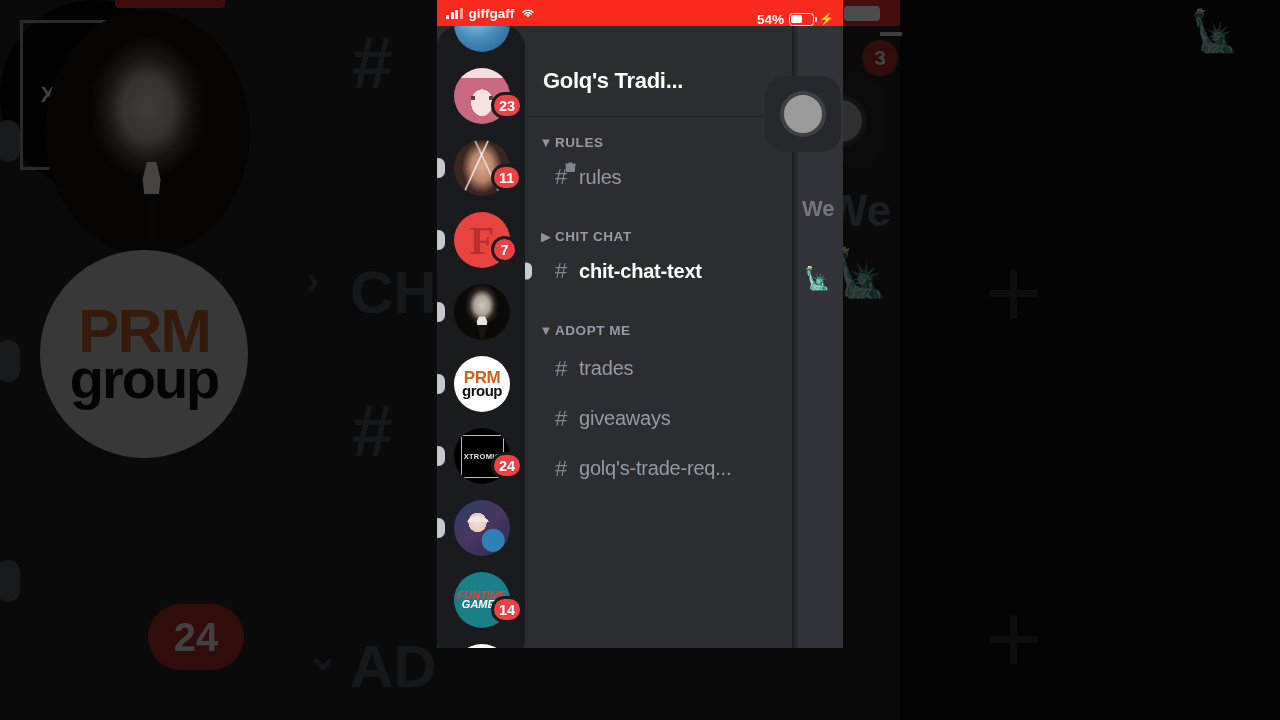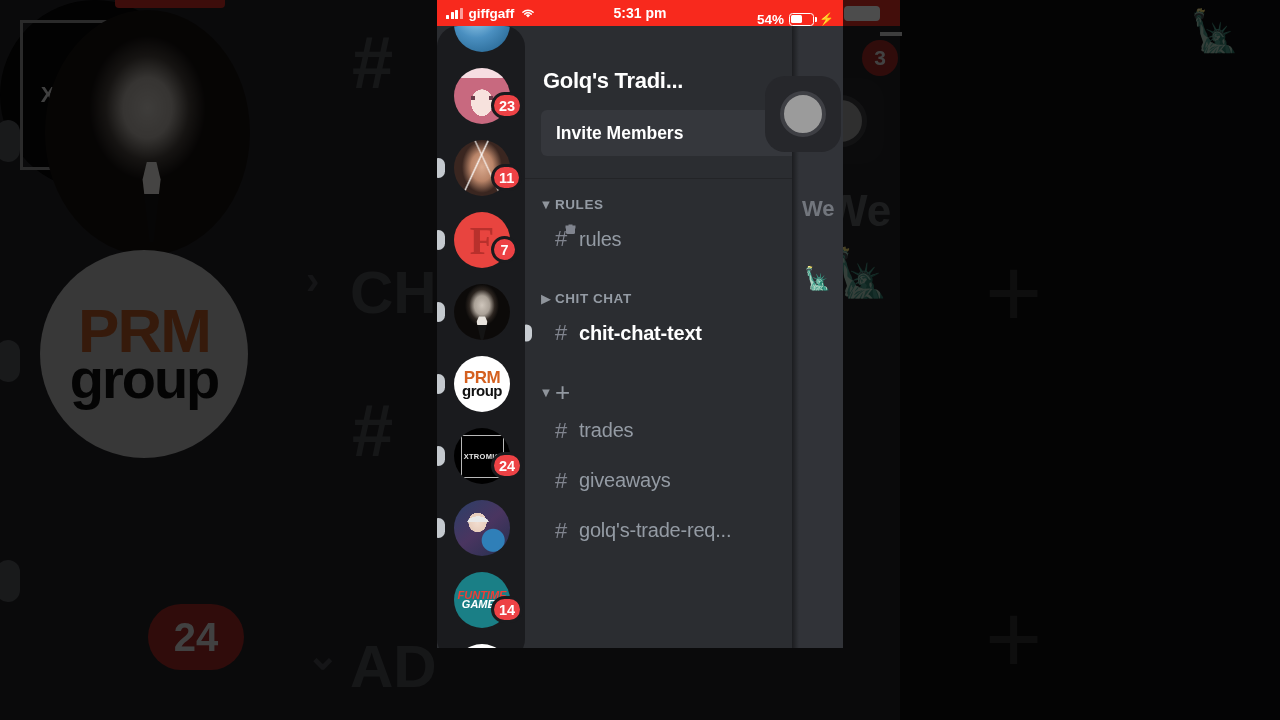--- a/index.html
+++ b/index.html
@@ -269,21 +269,20 @@
             <i></i>
             <i></i>
           </span>
         <span>giffgaff</span>
         <svg width="16" height="12" viewBox="0 0 16 12">
           <path d="M8 10.6 5.9 8.3a3 3 0 0 1 4.2 0z" fill="#fff"></path>
           <path d="M2.9 5.2a7.4 7.4 0 0 1 10.2 0" stroke="#fff" stroke-width="1.5" fill="none" stroke-linecap="round"></path>
           <path d="M4.7 7.1a5 5 0 0 1 6.6 0" stroke="#fff" stroke-width="1.5" fill="none" stroke-linecap="round"></path>
         </svg>
       </div>
-      <div class="sb-time">5:31 pm</div>
       <div class="sb-right">
         <span>54%</span>
         <span class="batt">
             <i></i>
           </span>
         <span style="font-size:12px">⚡</span>
       </div>
     </div>
 
     <div class="pbody">
@@ -367,28 +366,20 @@
         </div>
       </div>
 
       <div class="chan">
 
         <div class="chan-head">
           <div class="srv-title">Golq's Tradi...</div>
           <div class="dots">⋯</div>
         </div>
 
-        <div class="invite">
-          <span>Invite Members</span>
-          <svg width="24" height="20" viewBox="0 0 24 20">
-            <circle cx="8" cy="6" r="4.2" fill="#b5bac1"></circle>
-            <path d="M1 18c0-3.9 3.1-6.5 7-6.5s7 2.6 7 6.5z" fill="#b5bac1"></path>
-            <path d="M19 4v7M15.5 7.5h7" stroke="#b5bac1" stroke-width="1.9" stroke-linecap="round"></path>
-          </svg>
-        </div>
 
         <div class="sep"></div>
 
         <div class="catrow">
           <span class="chev">▼</span>
           <span class="catname">RULES</span>
           <span class="plus">+</span>
         </div>
         <div class="chrow">
           <span class="hash locked">#</span>
@@ -401,20 +392,21 @@
           <span class="plus">+</span>
         </div>
         <div class="chrow">
           <span class="ch-pill"></span>
           <span class="hash">#</span>
           <span class="chname active">chit-chat-text</span>
         </div>
 
         <div class="catrow" style="padding-top:28px">
           <span class="chev">▼</span>
+          <span class="catname">ADOPT ME</span>
           <span class="plus">+</span>
         </div>
         <div class="chrow" style="padding-top:12px;padding-bottom:12px">
           <span class="hash">#</span>
           <span class="chname">trades</span>
         </div>
         <div class="chrow" style="padding-top:12px;padding-bottom:12px">
           <span class="hash">#</span>
           <span class="chname">giveaways</span>
         </div>

